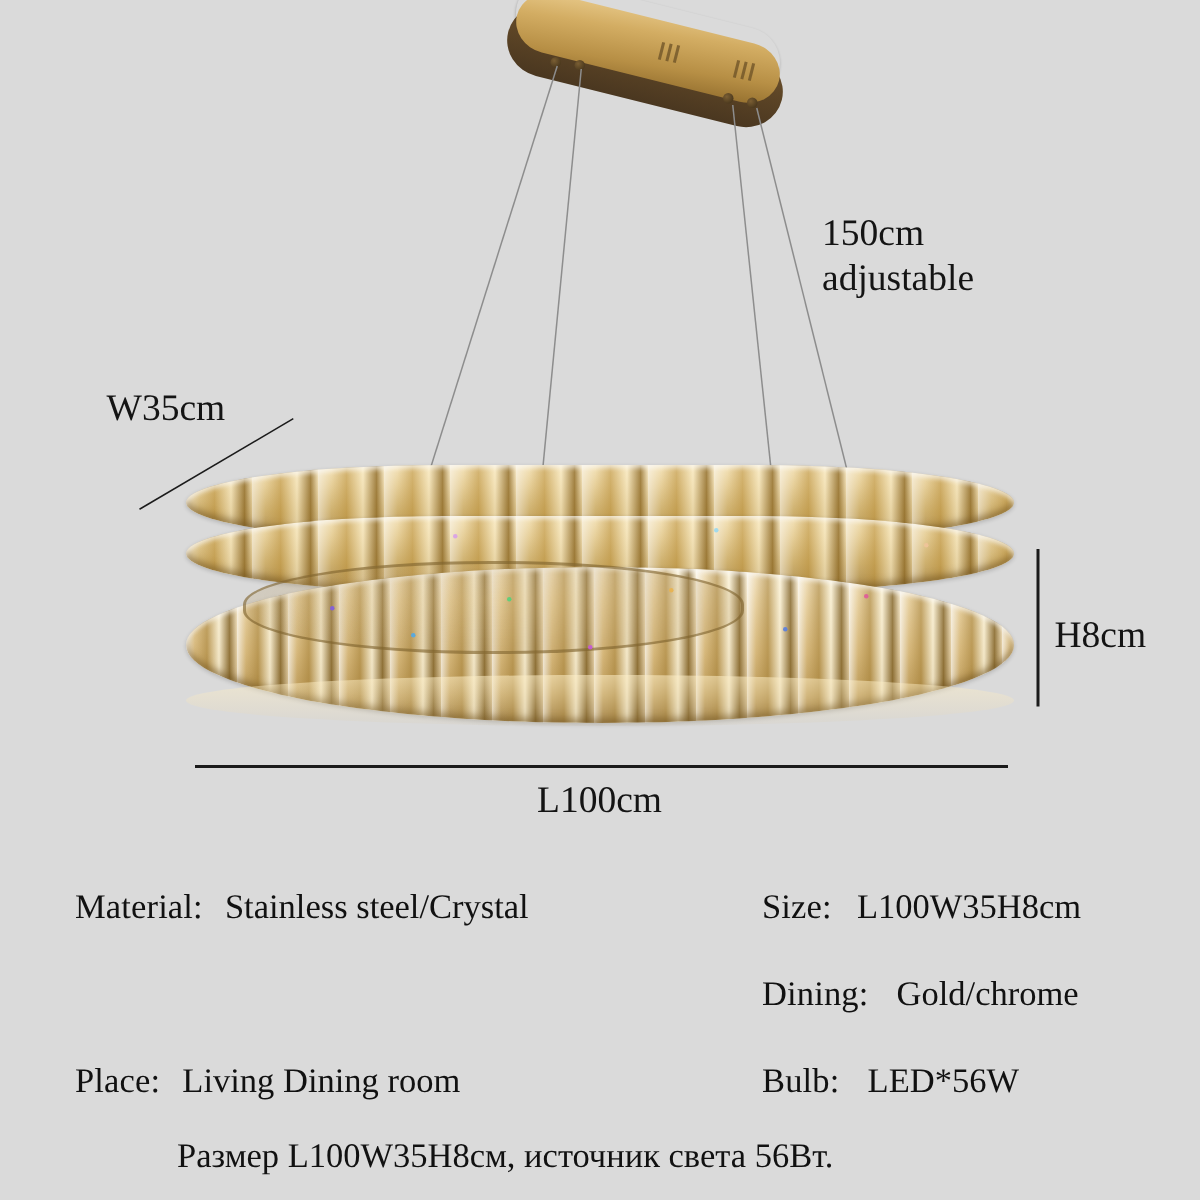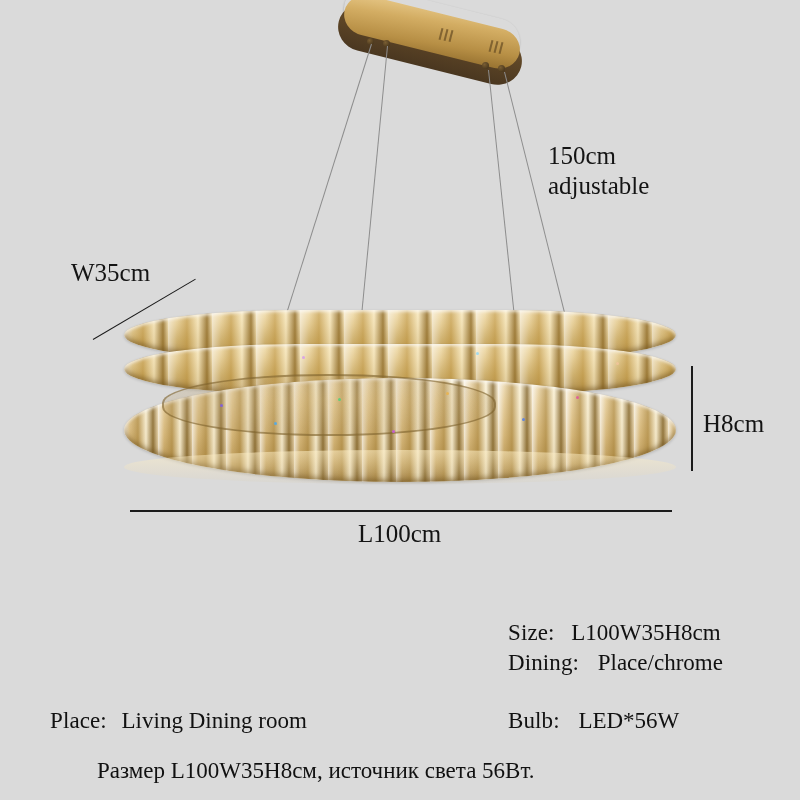--- a/index.html
+++ b/index.html
@@ -143,33 +143,37 @@
 
   <div class="dim-label" style="left:71px;top:258px;">W35cm</div>
   <div class="leader" style="left:93px;top:339px;width:119px;transform:rotate(-30.5deg);"></div>
 
   <div class="measure-line" style="left:691px;top:366px;width:1.5px;height:105px;"></div>
   <div class="dim-label" style="left:703px;top:409px;">H8cm</div>
 
   <div class="measure-line" style="left:130px;top:510px;width:542px;height:1.5px;"></div>
   <div class="dim-label" style="left:358px;top:519px;">L100cm</div>
 
+  <div class="spec" style="left:50px;top:592px;">
+    <span class="k">Material:</span>
+    <span class="v" style="margin-left:9px;">Stainless steel/Crystal</span>
+  </div>
   <div class="spec" style="left:50px;top:708px;">
     <span class="k">Place:</span>
     <span class="v" style="margin-left:9px;">Living Dining room</span>
   </div>
 
-  <div class="spec" style="left:508px;top:620px;">
+  <div class="spec" style="left:508px;top:592px;">
     <span class="k">Size:</span>
     <span class="v" style="margin-left:11px;">L100W35H8cm</span>
   </div>
   <div class="spec" style="left:508px;top:650px;">
     <span class="k">Dining:</span>
-    <span class="v" style="margin-left:13px;">Place/chrome</span>
+    <span class="v" style="margin-left:13px;">Gold/chrome</span>
   </div>
   <div class="spec" style="left:508px;top:708px;">
     <span class="k">Bulb:</span>
     <span class="v" style="margin-left:13px;">LED*56W</span>
   </div>
 
-  <div class="ru" style="left:97px;top:758px;">Размер L100W35H8см, источник света 56Вт.</div>
+  <div class="ru" style="left:118px;top:758px;">Размер L100W35H8см, источник света 56Вт.</div>
 
 </div>
 
 </body></html>

